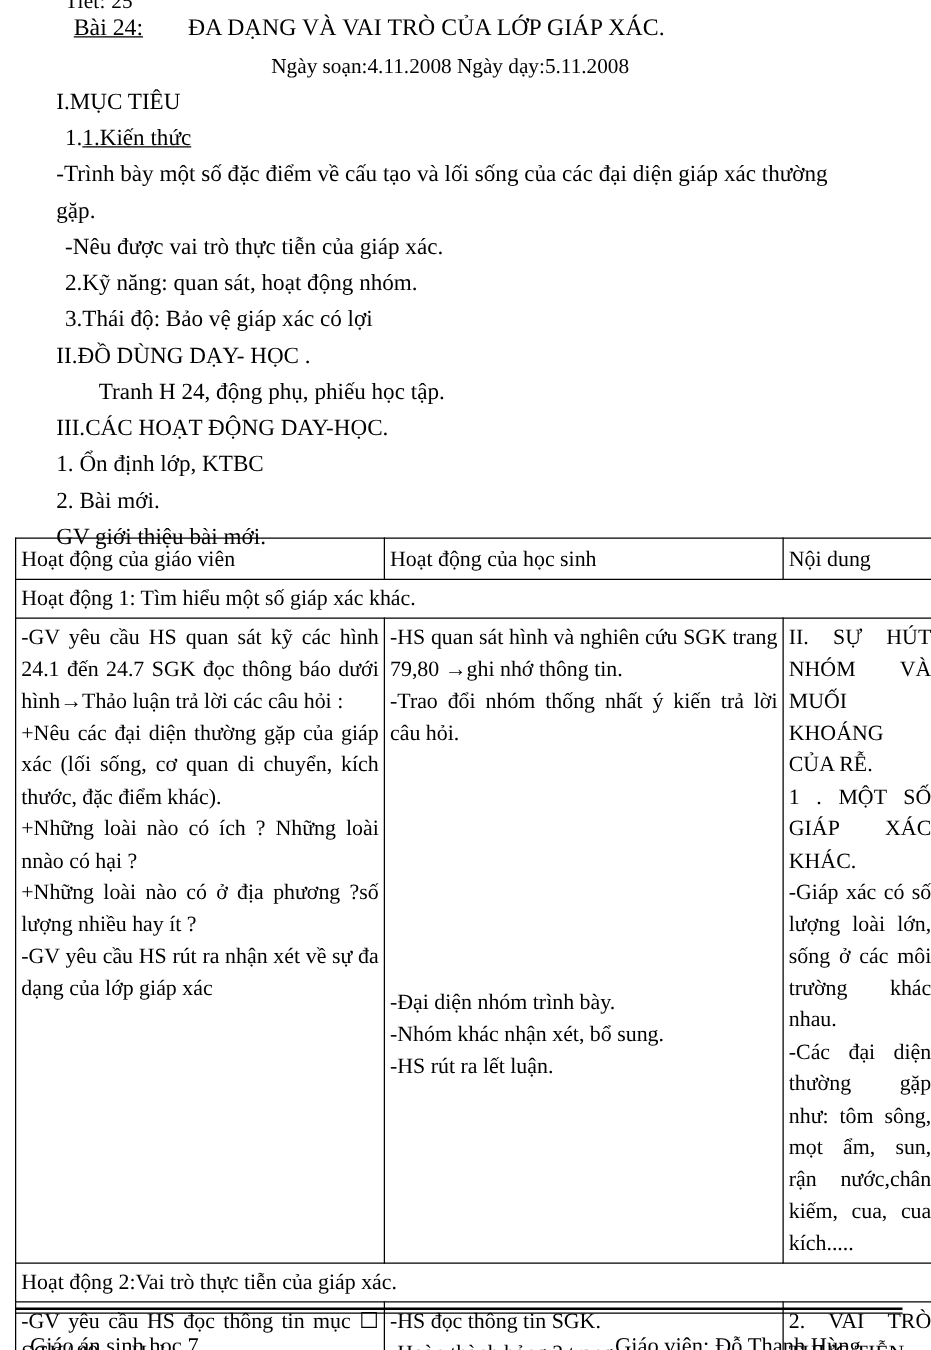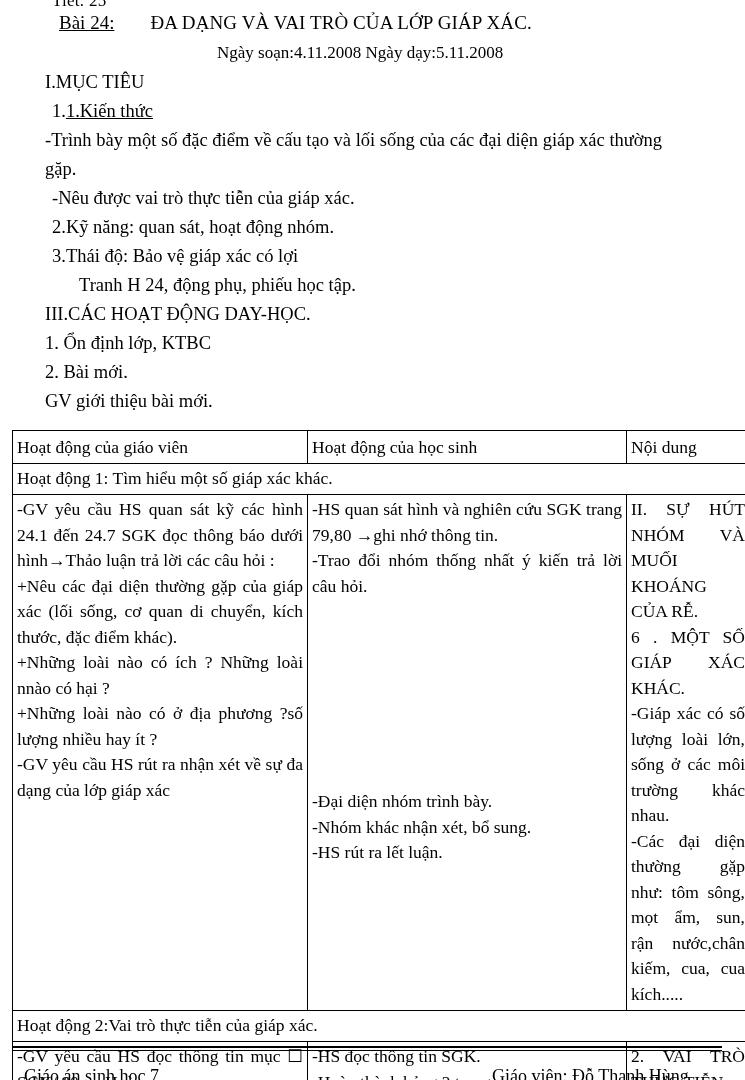--- a/index.html
+++ b/index.html
@@ -148,20 +148,21 @@
   <div class="line ind1"><span>1.</span><span class="u">1.Kiến thức</span></div>
 
   <div class="wrapline ind0">-Trình bày một số đặc điểm về cấu tạo và lối sống của các đại diện giáp xác thường gặp.</div>
 
   <div class="line ind1">-Nêu được vai trò thực tiễn của giáp xác.</div>
 
   <div class="line ind1">2.Kỹ năng: quan sát, hoạt động nhóm.</div>
 
   <div class="line ind1">3.Thái độ: Bảo vệ giáp xác có lợi</div>
 
+  <div class="line ind0">II.ĐỒ DÙNG DẠY- HỌC .</div>
 
   <div class="line ind-tranh">Tranh H 24, động phụ, phiếu học tập.</div>
 
   <div class="line ind0">III.CÁC HOẠT ĐỘNG DAY-HỌC.</div>
 
   <div class="line ind0">1. Ổn định lớp, KTBC</div>
 
   <div class="line ind0">2. Bài mới.</div>
 
   <div class="line ind0">GV giới thiệu bài mới.</div>
@@ -191,21 +192,21 @@
     <td class="c2 just">
       <p class="p">-HS quan sát hình và nghiên cứu SGK trang 79,80 →ghi nhớ thông tin.</p>
       <p class="p">-Trao đổi nhóm thống nhất ý kiến trả lời câu hỏi.</p>
       <div class="blockgap"></div>
       <p class="p">-Đại diện nhóm trình bày.</p>
       <p class="p">-Nhóm khác nhận xét, bổ sung.</p>
       <p class="p">-HS rút ra lết luận.</p>
     </td>
     <td class="c3 just">
       <p class="p">II. SỰ HÚT NHÓM VÀ MUỐI KHOÁNG CỦA RỄ.</p>
-      <p class="p">6 . MỘT SỐ GIÁP XÁC KHÁC.</p>
+      <p class="p">1 . MỘT SỐ GIÁP XÁC KHÁC.</p>
       <p class="p">-Giáp xác có số lượng loài lớn, sống ở các môi trường khác nhau.</p>
       <p class="p">-Các đại diện thường gặp như: tôm sông, mọt ẩm, sun, rận nước,chân kiếm, cua, cua kích.....</p>
     </td>
   </tr>
 
   <tr class="act">
     <td colspan="3">Hoạt động 2:Vai trò thực tiễn của giáp xác.</td>
   </tr>
 
   <tr class="body-row">

